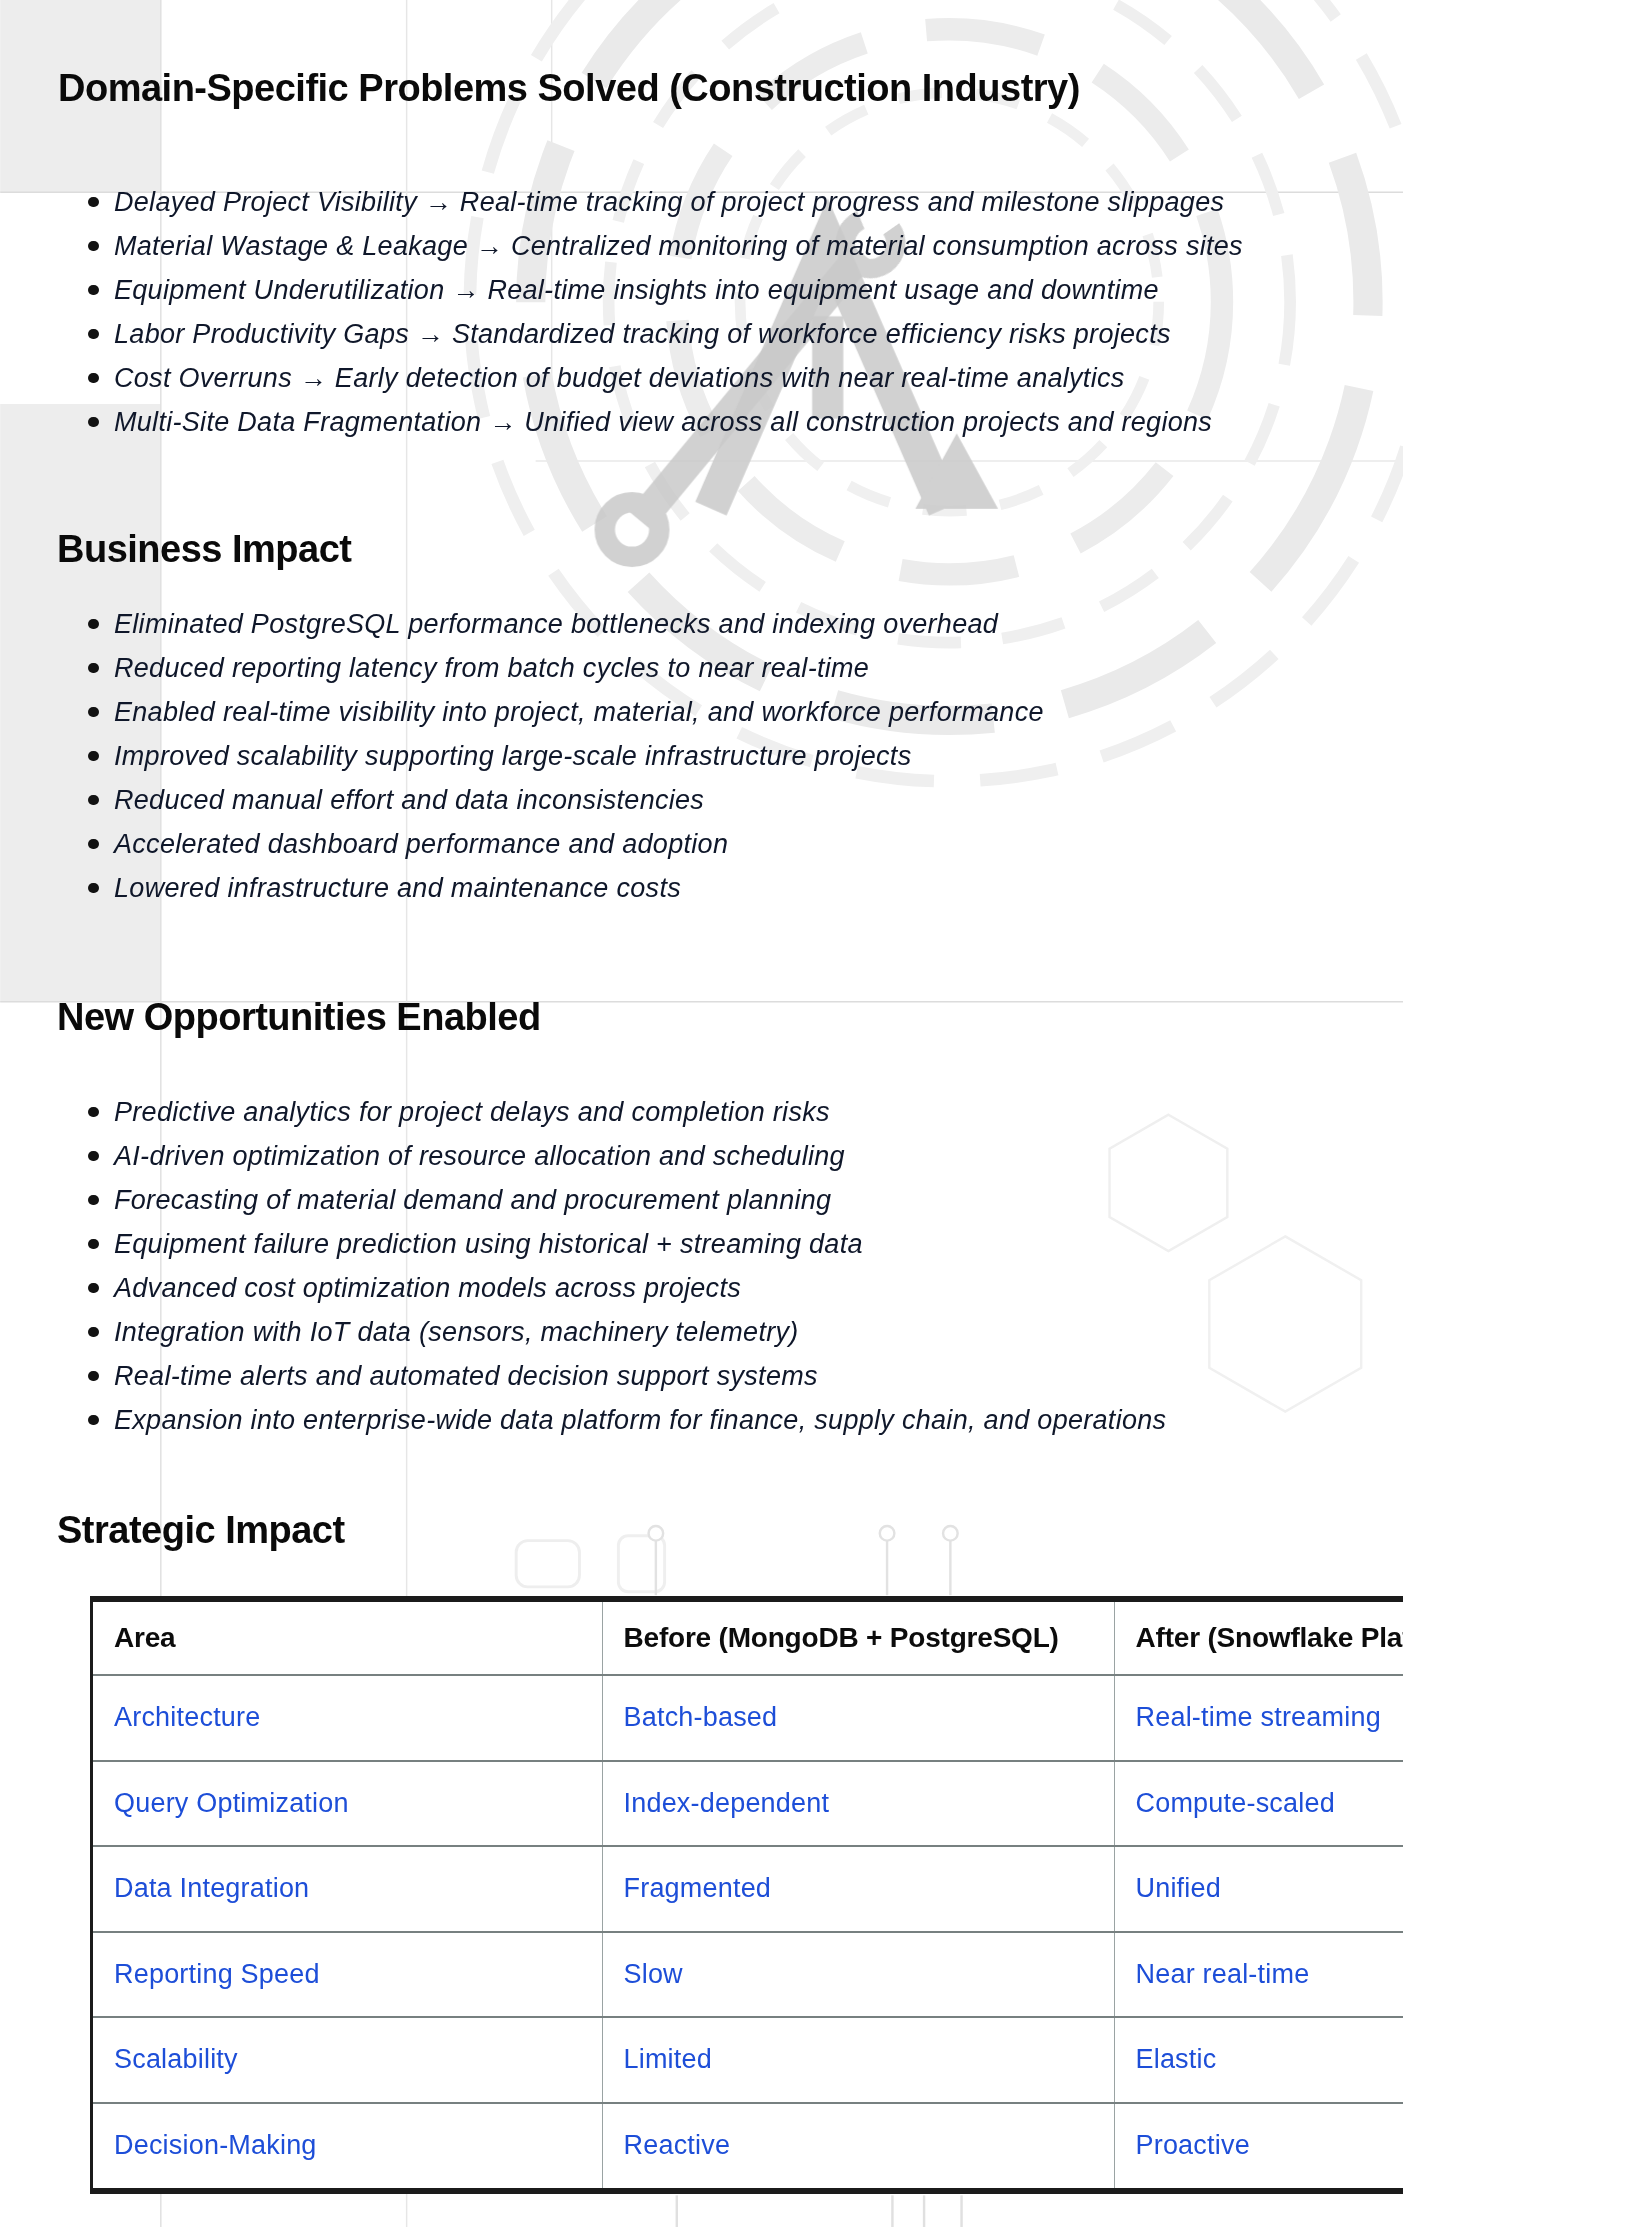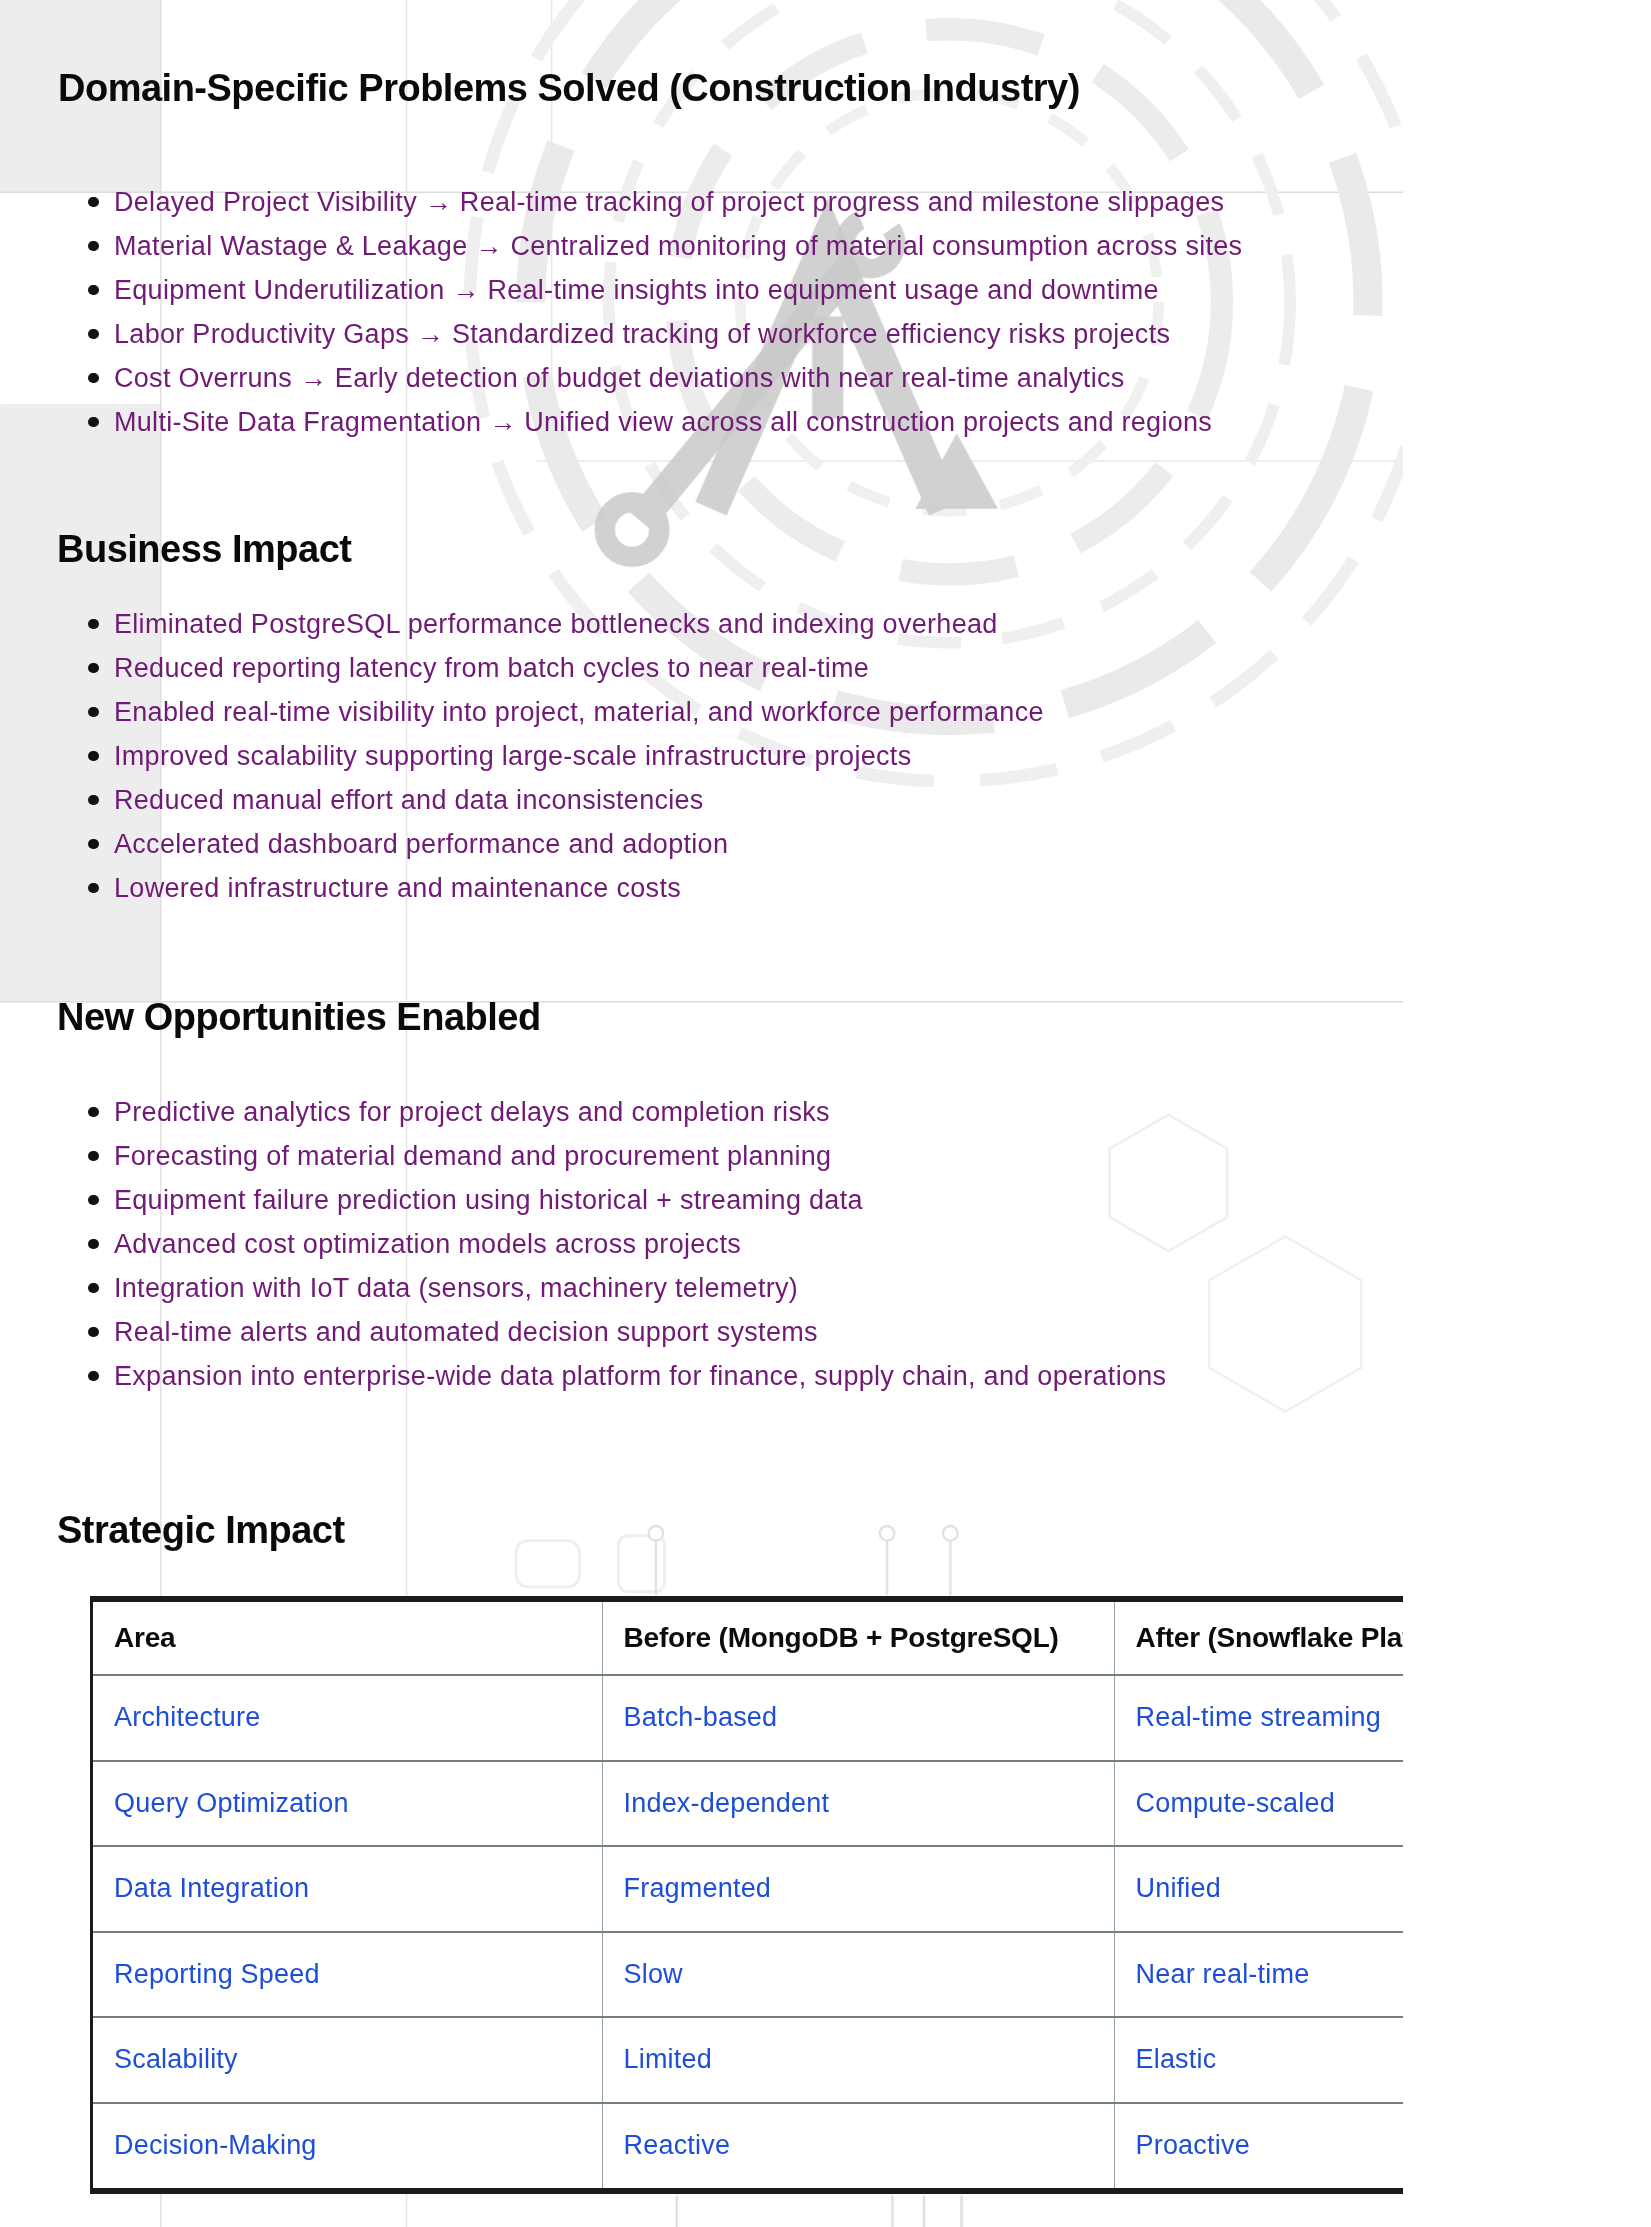--- a/index.html
+++ b/index.html
@@ -5,21 +5,21 @@
   * { margin:0; padding:0; box-sizing:border-box; }
   html,body { background:#ffffff; font-family:"Liberation Sans", sans-serif; }
   .page { position:relative; width:1403px; height:2227px; background:#ffffff; overflow:hidden; }
   svg.decor { position:absolute; left:0; top:0; width:1651px; height:2227px; }
 
   .h { position:absolute; font-weight:700; font-size:38px; color:#0a0a0a;
        letter-spacing:-0.5px; white-space:nowrap; }
 
   ul.blist { position:absolute; list-style:none; left:83px; }
   ul.blist li { position:relative; height:44px; display:flex; align-items:center;
-       font-size:27px; color:#701a75; letter-spacing:0.3px; padding-left:31px; white-space:nowrap; }
+       font-size:27px; color:#0f172a; letter-spacing:0.3px; padding-left:31px; white-space:nowrap;font-style:italic; }
   ul.blist li::before { content:""; position:absolute; left:4.9px; top:50%; margin-top:-5.4px;
        width:10.7px; height:10.7px; border-radius:50%; background:#121212; }
 
   #list-problems { top:180px; }
   #heading-problems { left:58px; top:67px; }
   #heading-business { left:57px; top:528px; }
   #list-business { top:602px; }
   #heading-opportunities { left:57px; top:996px; }
   #list-opportunities { top:1090px; }
   #heading-strategic { left:57px; top:1509px; }
@@ -125,20 +125,21 @@
     <li>Enabled real-time visibility into project, material, and workforce performance</li>
     <li>Improved scalability supporting large-scale infrastructure projects</li>
     <li>Reduced manual effort and data inconsistencies</li>
     <li>Accelerated dashboard performance and adoption</li>
     <li>Lowered infrastructure and maintenance costs</li>
   </ul>
 
   <div class="h" id="heading-opportunities">New Opportunities Enabled</div>
   <ul class="blist" id="list-opportunities">
     <li>Predictive analytics for project delays and completion risks</li>
+    <li>AI-driven optimization of resource allocation and scheduling</li>
     <li>Forecasting of material demand and procurement planning</li>
     <li>Equipment failure prediction using historical + streaming data</li>
     <li>Advanced cost optimization models across projects</li>
     <li>Integration with IoT data (sensors, machinery telemetry)</li>
     <li>Real-time alerts and automated decision support systems</li>
     <li>Expansion into enterprise-wide data platform for finance, supply chain, and operations</li>
   </ul>
 
   <div class="h" id="heading-strategic">Strategic Impact</div>
 

